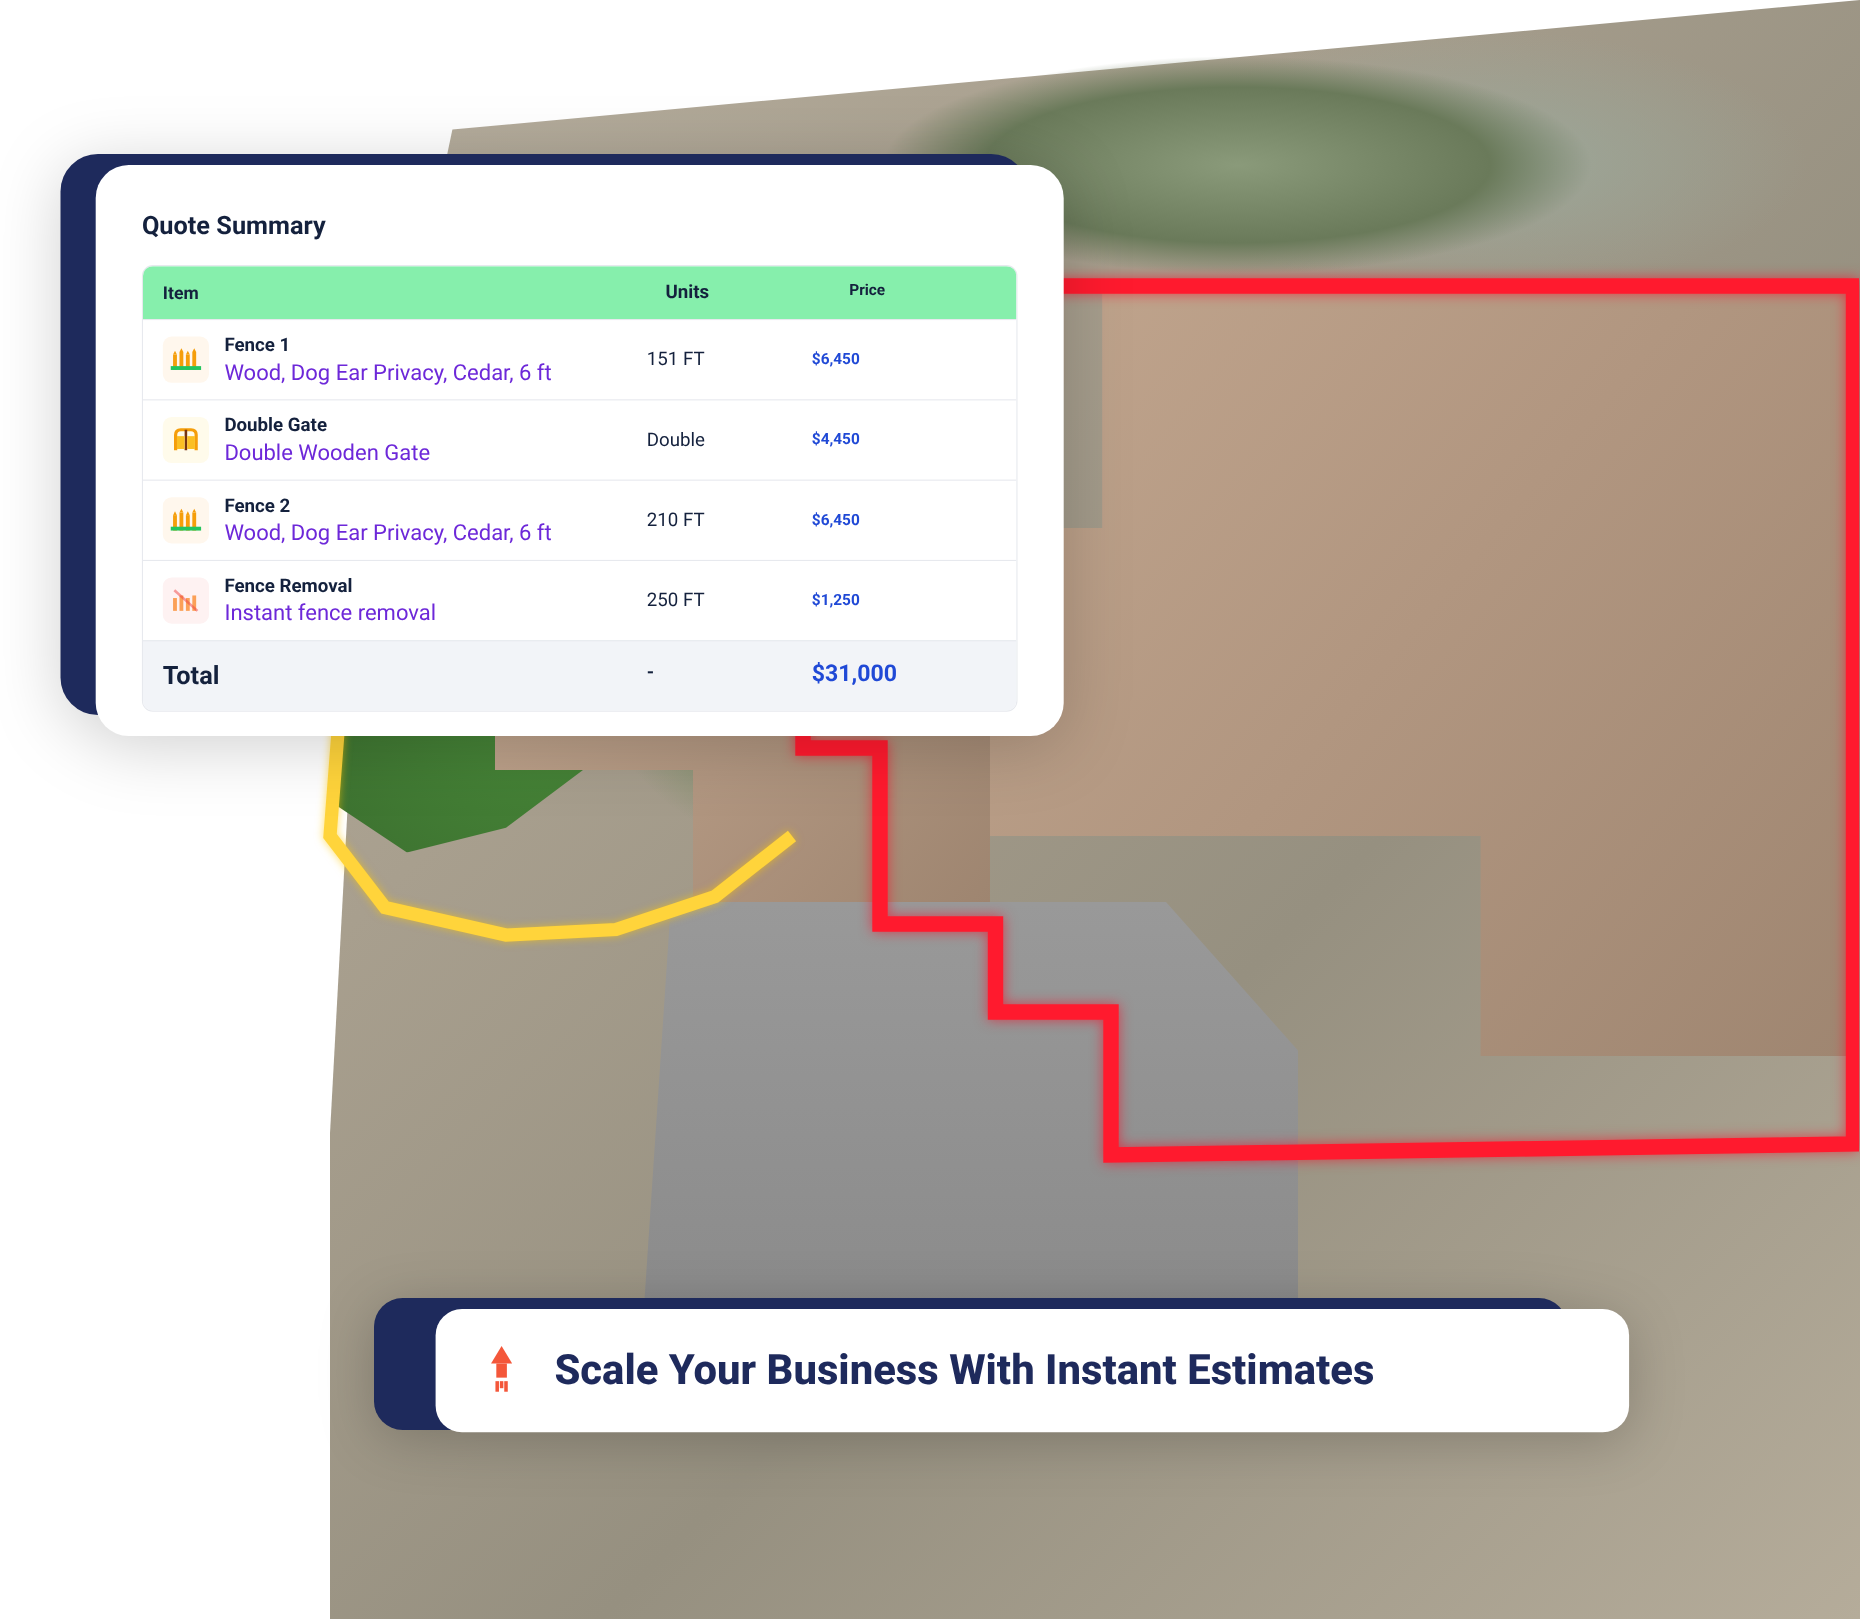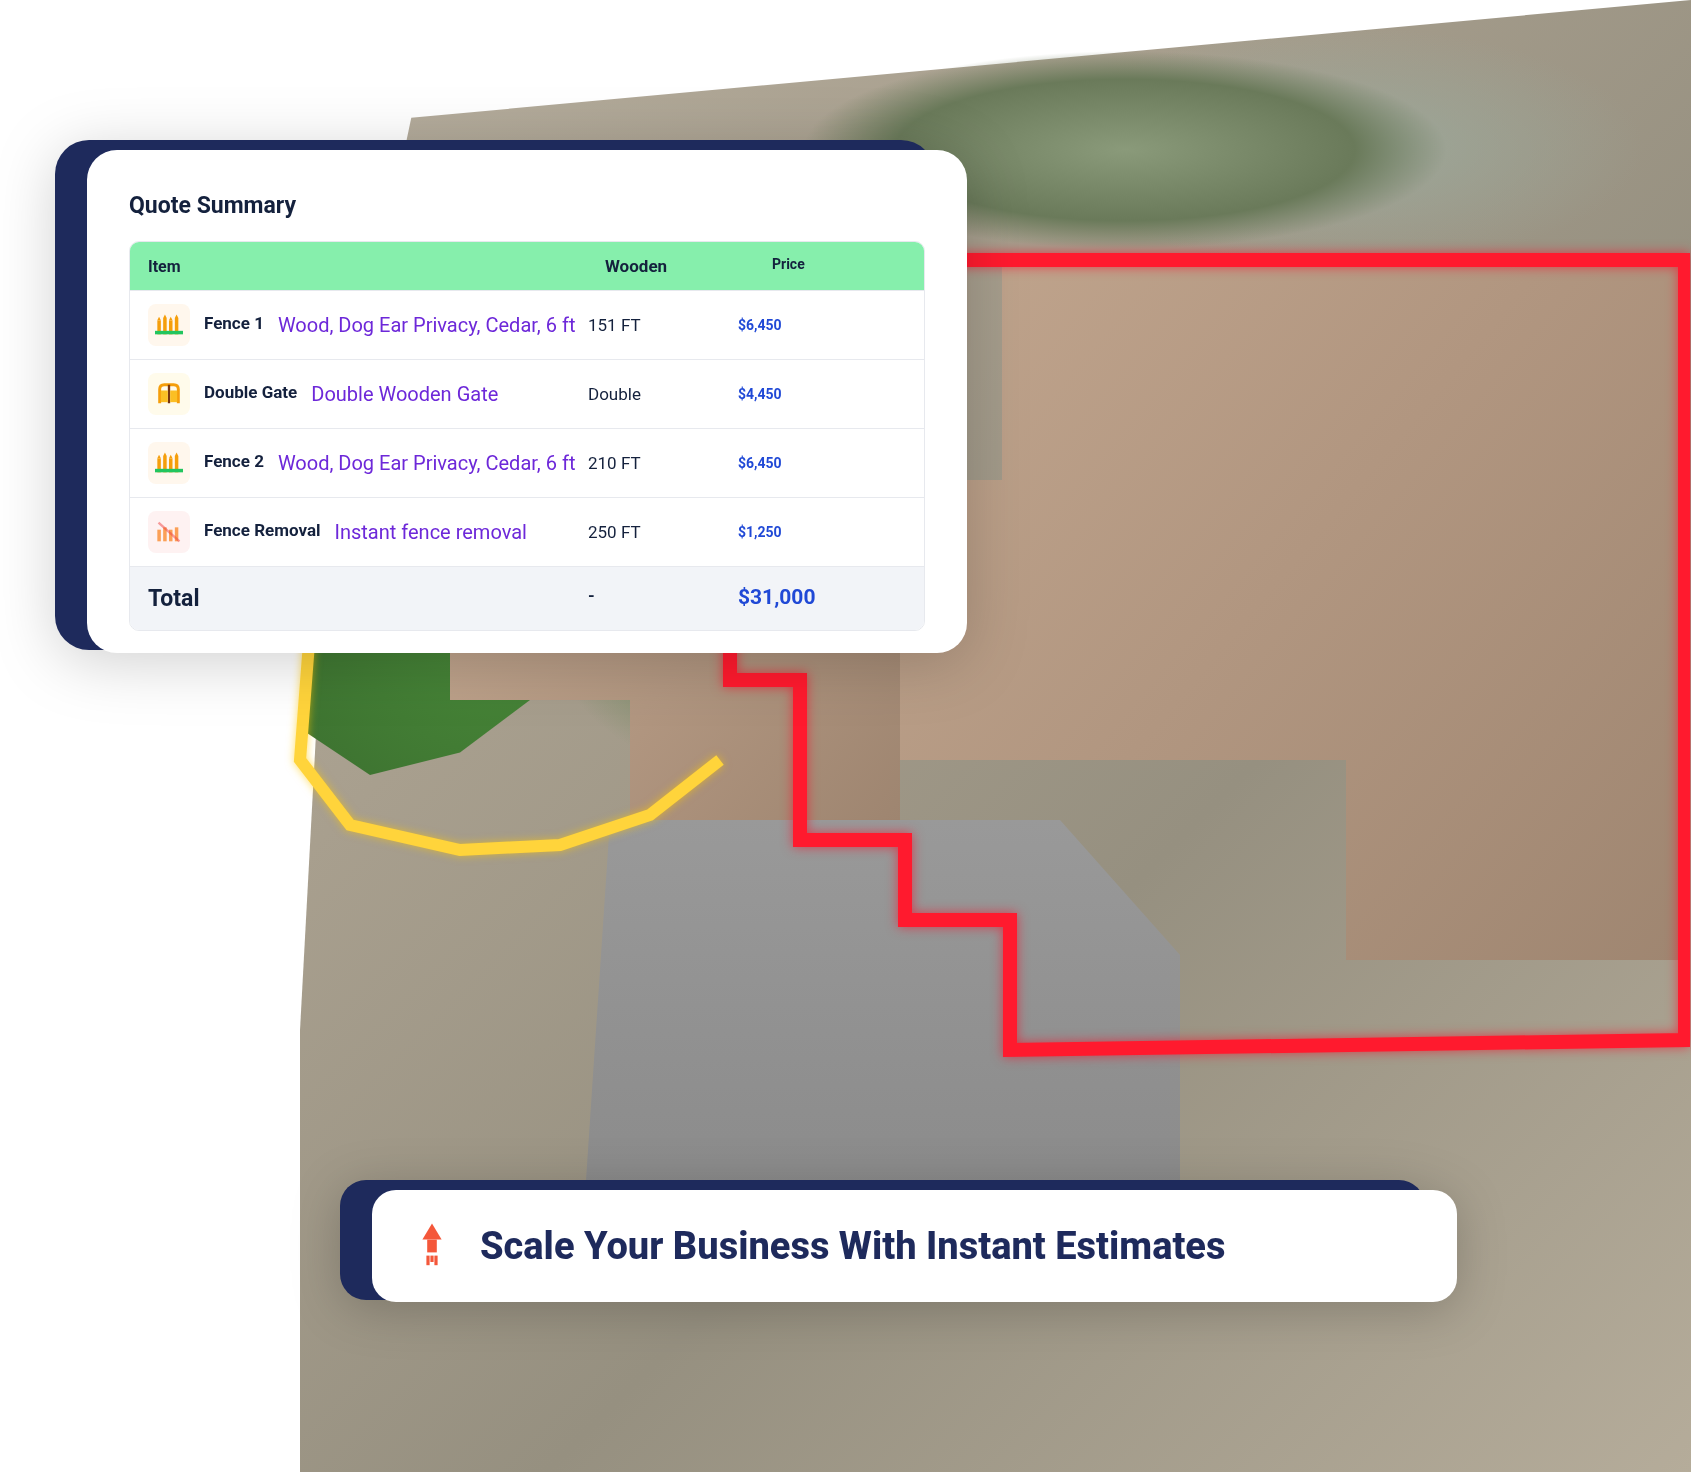--- a/index.html
+++ b/index.html
@@ -147,21 +147,21 @@
 
 .qt-head .col-item, .qt-head .col-units, .qt-head .col-price { color: #14213d; font-weight: 700; }
 
 .item-icon {
   width: 42px; height: 42px;
   border-radius: 8px;
   background: #fff7ed;
   display: flex; align-items: center; justify-content: center;
   flex-shrink: 0;
 }
-.item-texts { display: flex; flex-direction: row; gap: 14px; }
+.item-texts { display: flex; flex-direction: column; gap: 2px; }
 .item-name { font-weight: 700; font-size: 17px; color: #14213d; }
 .item-desc { font-size: 20px; color: #6d28d9; }
 
 
 .cta-wrap {
   position: absolute;
   left: 340px;
   top: 1180px;
   width: 1120px;
   filter: drop-shadow(0 8px 24px rgba(0,0,0,0.2));
@@ -169,21 +169,21 @@
 .cta-shadow {
   position: absolute;
   left: 0; top: 0;
   width: 1085px; height: 120px;
   background: #1e2a5c;
   border-radius: 26px;
   z-index: 1;
 }
 .cta {
   position: relative;
-  margin-left: 32px;
+  margin-left: 56px;
   margin-top: 10px;
   width: 1085px;
   height: 112px;
   background: #fff;
   border-radius: 24px;
   display: flex;
   align-items: center;
   gap: 28px;
   padding: 0 40px;
   z-index: 2;
@@ -224,21 +224,21 @@
 </svg>
 
 <div class="quote-card-wrap">
   <div class="quote-card-shadow"></div>
   <div class="quote-card">
     <div class="quote-title">Quote Summary</div>
 
     <div class="quote-table">
       <div class="qt-head">
         <div class="col-item">Item</div>
-        <div class="col-units">Wooden</div>
+        <div class="col-units">Units</div>
         <div class="col-price">Price</div>
       </div>
 
       <div class="qt-row">
         <div class="col-item">
           <div class="item-icon">
             <svg class="fence-svg" viewBox="0 0 24 24">
                 <g fill="#f59e0b">
                   <rect x="2" y="8" width="3" height="12"></rect>
                   <rect x="7" y="6" width="3" height="14"></rect>

